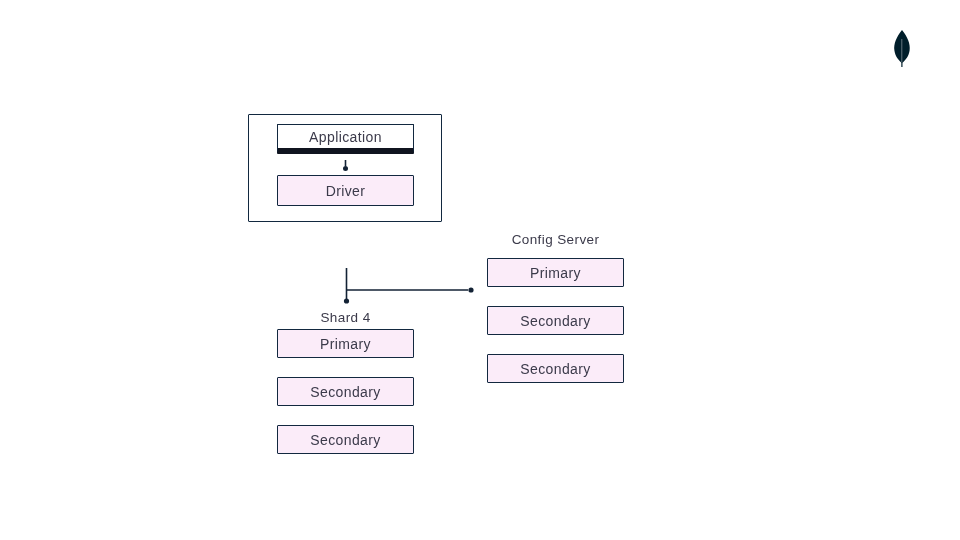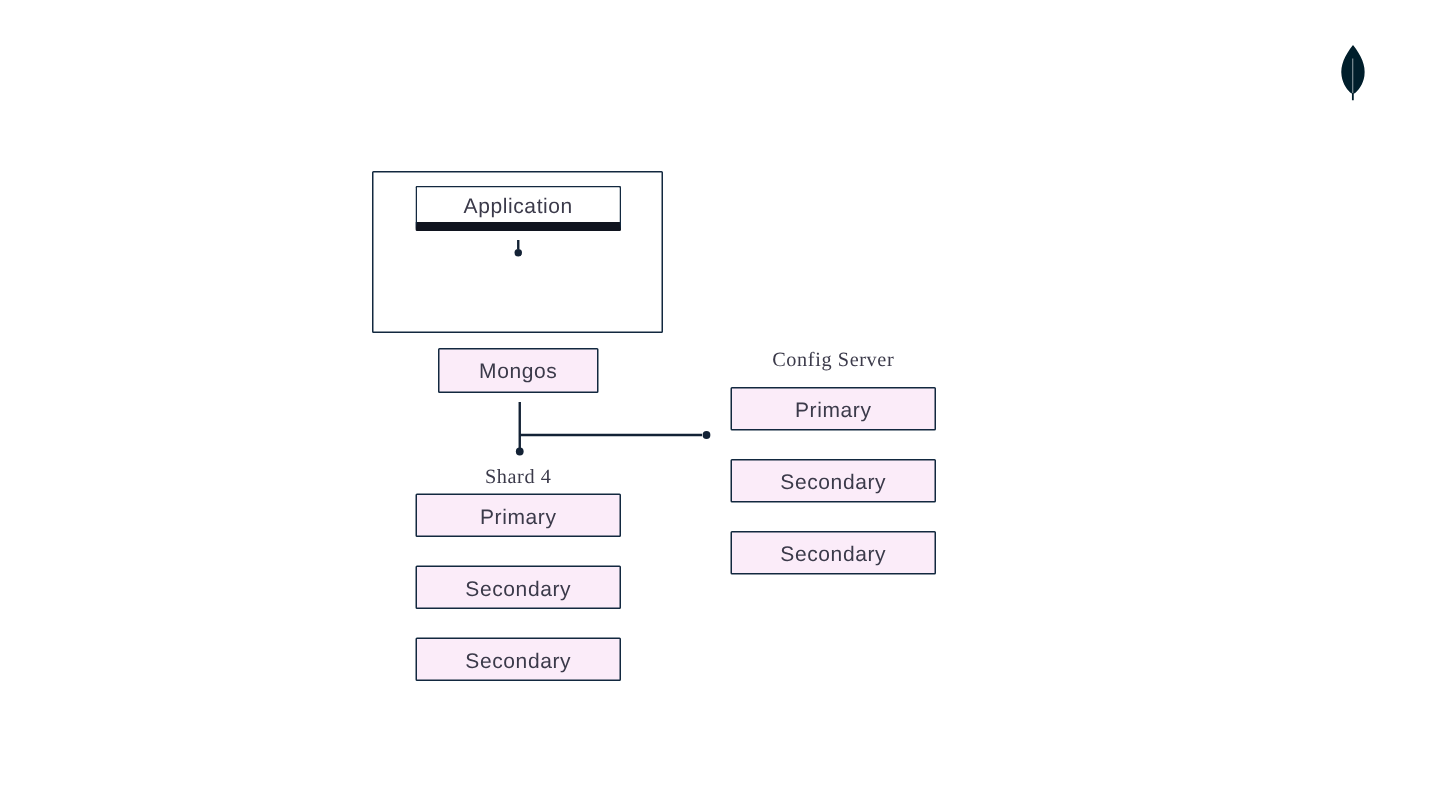--- a/index.html
+++ b/index.html
@@ -48,21 +48,20 @@
     border-radius:1px;
   }
 
   .stack-label{
     position:absolute;
     width:137px;
     text-align:center;
     font-size:13.5px;
     letter-spacing:.4px;
     color:var(--text);
-    font-family:Liberation Serif, serif;
   }
   .label--config{left:487px;top:232px;}
   .label--shard{left:277px;top:310px;}
 
   .stack{position:absolute;display:flex;flex-direction:column;gap:19px;width:137px;}
   .stack--config{left:487px;top:258px;}
   .stack--shard{left:277px;top:329px;}
   .stack .node{position:relative;width:137px;height:29px;}
 
   .connectors{position:absolute;left:0;top:0;pointer-events:none;}
@@ -81,24 +80,24 @@
     <line x1="9.8" y1="9" x2="9.8" y2="32" stroke="#7e8d95" stroke-width="0.8"></line>
     <rect x="9.3" y="32" width="1.2" height="5" fill="var(--logo)"></rect>
   </svg>
 
   <div class="group-box"></div>
 
   <div class="node node--white node--app">
     <span>Application</span>
   </div>
 
+  <div class="node node--driver">
+    <span>Driver</span>
+  </div>
 
-  <div class="node node--mongos">
-    <span>Mongos</span>
-  </div>
 
   <svg class="connectors" width="960" height="540">
     <line x1="345.5" y1="160" x2="345.5" y2="166"></line>
     <circle cx="345.5" cy="168.5" r="2.5"></circle>
 
     <line x1="346.5" y1="268" x2="346.5" y2="299"></line>
     <circle cx="346.5" cy="301" r="2.6"></circle>
 
     <line x1="346.5" y1="290" x2="468" y2="290"></line>
     <circle cx="471" cy="290" r="2.6"></circle>

